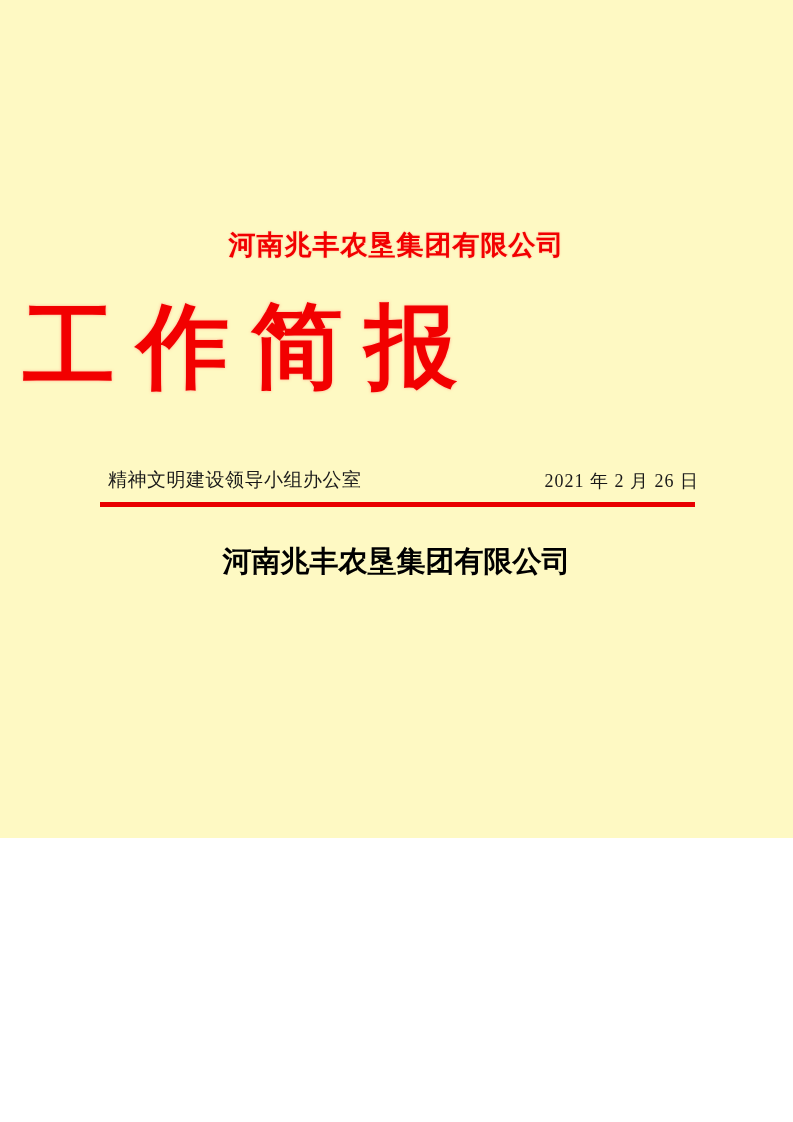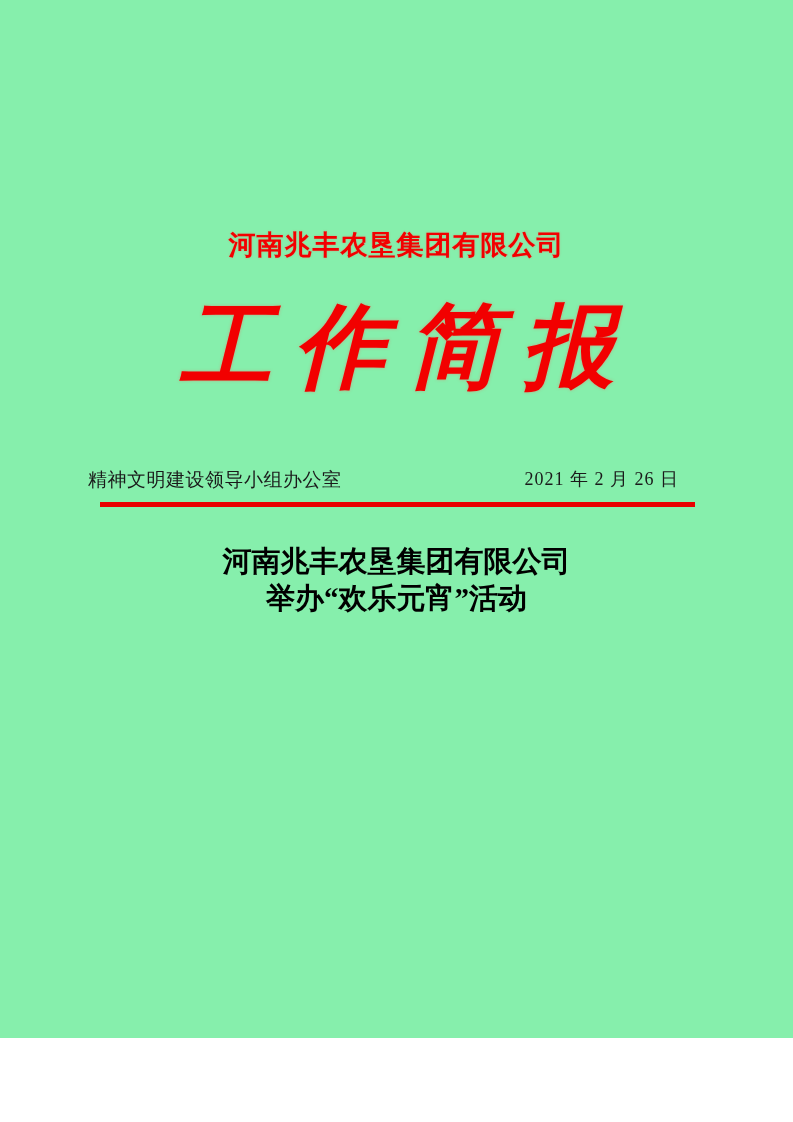--- a/index.html
+++ b/index.html
@@ -3,22 +3,22 @@
 <meta charset="utf-8">
 <style>
   html, body {
     margin: 0;
     padding: 0;
     background: #ffffff;
   }
   .page {
     position: relative;
     width: 793px;
-    height: 1038px;
-    background: #86efac;
+    height: 838px;
+    background: #fef9c3;
     overflow: hidden;
     font-family: "Liberation Serif", "DejaVu Serif", serif;
     color: #000000;
   }
 
   
   .company-title {
     position: absolute;
     top: 227px;
     left: 0;
@@ -30,41 +30,39 @@
     color: #f20000;
     text-shadow: 0 0 2px rgba(255, 90, 90, 0.45);
   }
 
   
   .bulletin-title {
     position: absolute;
     top: 294px;
     left: 0;
     right: 0;
-    text-align: center;
     font-size: 92px;
     line-height: 106px;
     font-weight: bold;
     color: #f20000;
     letter-spacing: 22px;
     padding-left: 23px; 
     text-shadow: 0 0 3px rgba(255, 90, 90, 0.5);
     white-space: nowrap;
-    font-style: italic;
   }
 
   
   .info-row {
     position: absolute;
     top: 467px;
-    left: 88px;
+    left: 108px;
     width: 595px;
     display: flex;
     justify-content: space-between;
-    align-items: flex-start;
+    align-items: flex-end;
   }
   .issuer {
     font-size: 19px;
     letter-spacing: 0.5px;
     color: #1a1a1a;
   }
   .issue-date {
     font-size: 18px;
     letter-spacing: 1px;
     color: #1a1a1a;
@@ -134,19 +132,18 @@
 
   <div class="info-row">
     <span class="issuer">精神文明建设领导小组办公室</span>
     <span class="issue-date">2021 年 2 月 26 日</span>
   </div>
 
   <div class="red-rule"></div>
 
   <div class="doc-heading">
     <div>河南兆丰农垦集团有限公司</div>
-    <div>举办“欢乐元宵”活动</div>
   </div>
 
 
   <div class="page-number">1</div>
 
 </div>
 
 </body></html>

